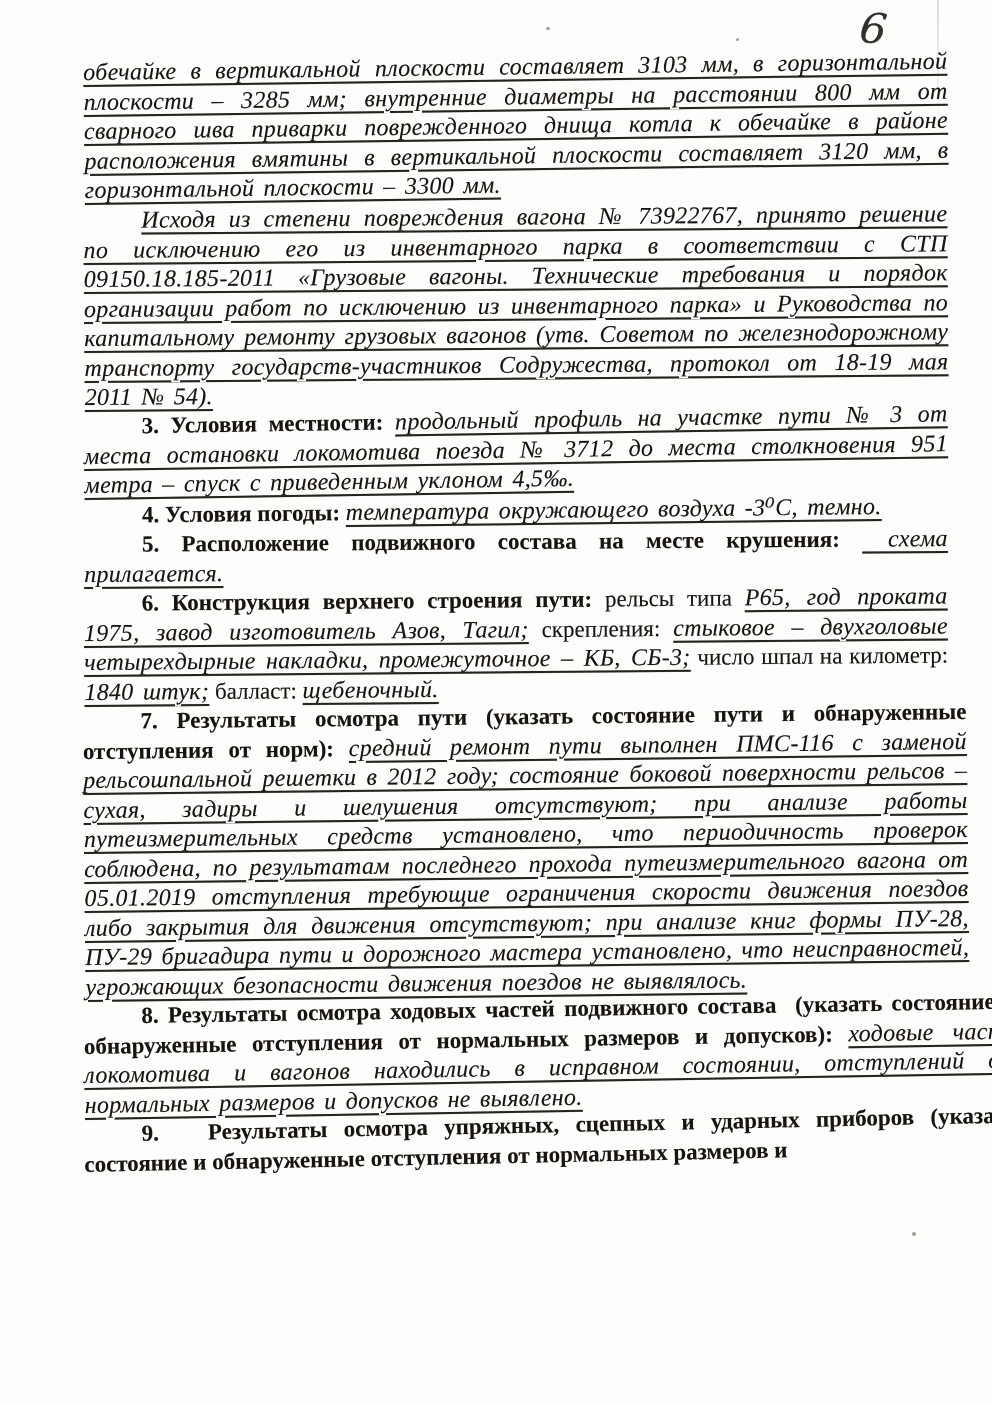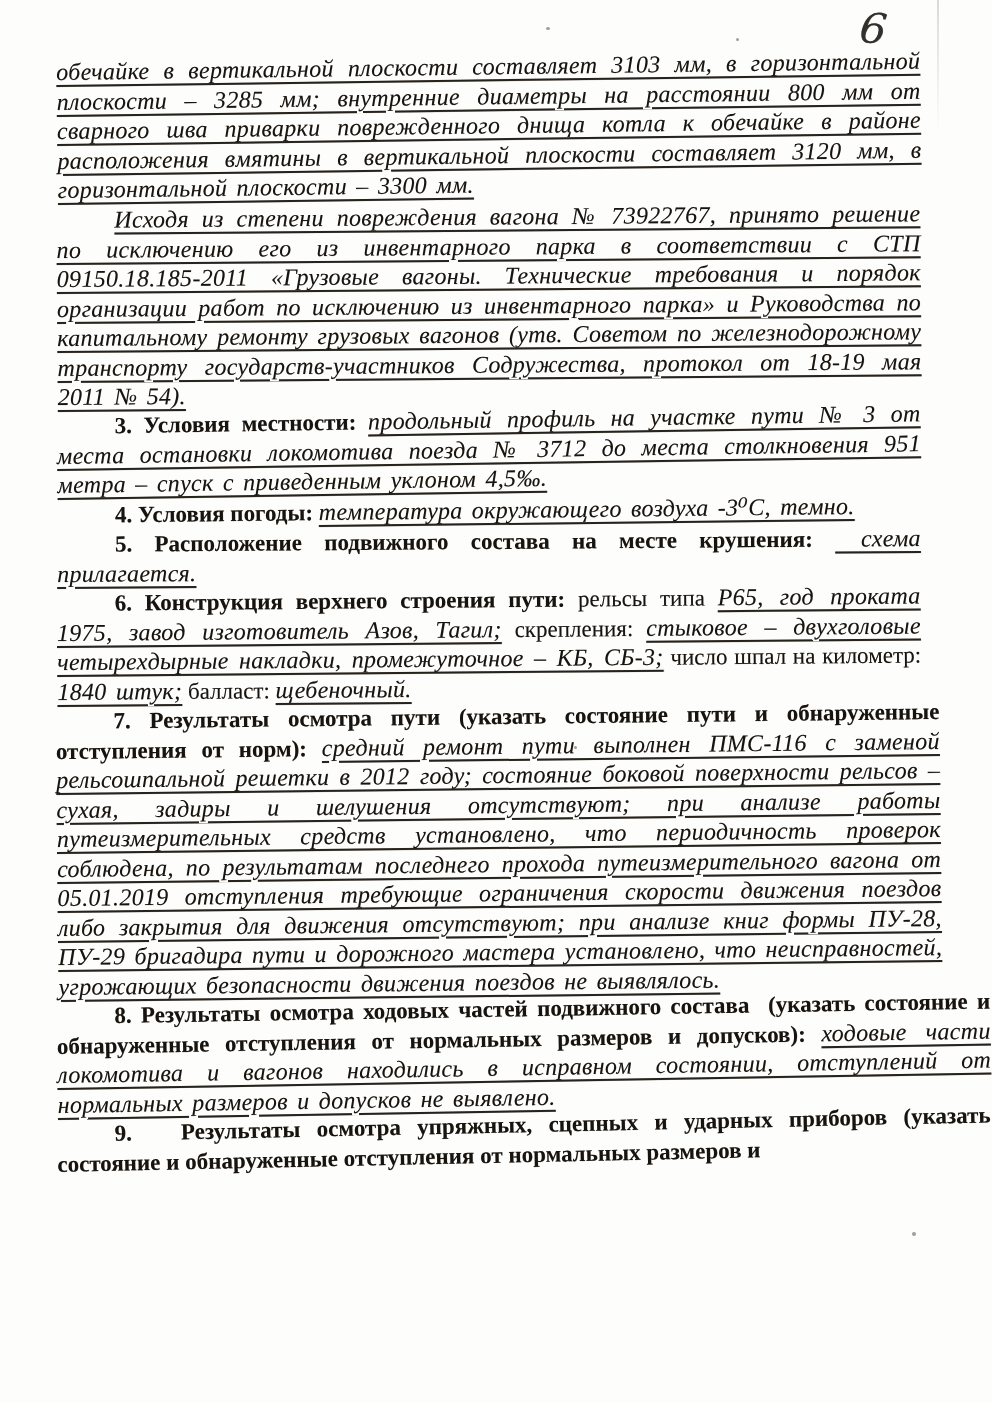--- a/index.html
+++ b/index.html
@@ -21,21 +21,21 @@
     left: 860px;
     font-size: 42px;
     font-style: italic;
     font-family: "DejaVu Serif", serif;
     color: #33302b;
     transform: rotate(7deg);
   }
   .content {
     position: absolute;
     top: 58px;
-    left: 57px;
+    left: 84px;
     width: 864px;
   }
   p.para {
     margin: 0;
     font-size: 24px;
     line-height: 29.5px;
     text-align: justify;
     transform-origin: 0 50%;
   }
   .indent { text-indent: 58px; }

